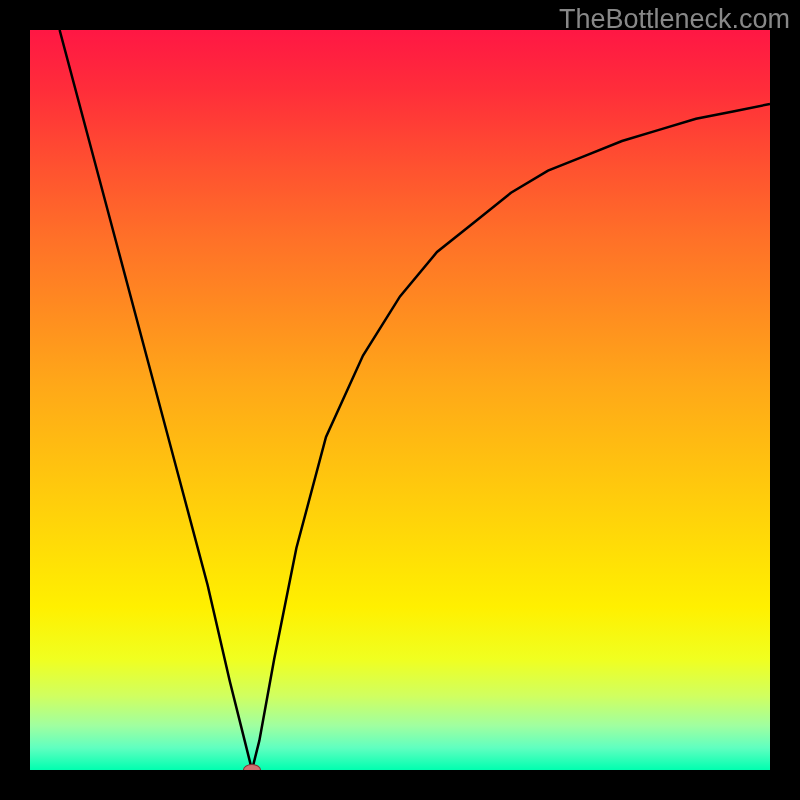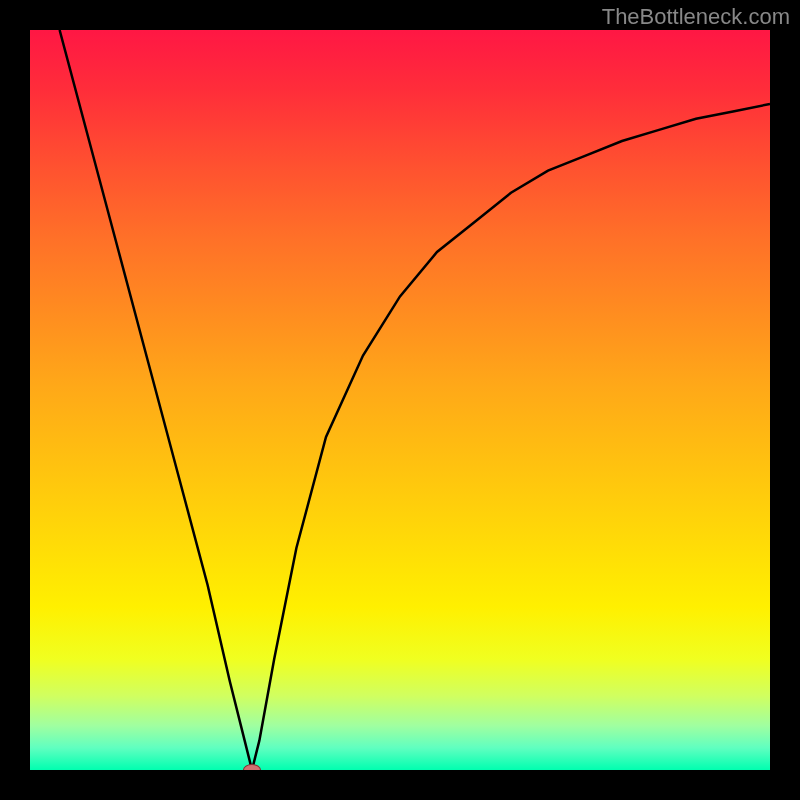--- a/index.html
+++ b/index.html
@@ -12,21 +12,21 @@
       height: 800px;
       background: #000;
       position: relative;
       font-family: Arial, sans-serif;
     }
     .watermark {
       position: absolute;
       top: 4px;
       right: 10px;
       color: #888;
-      font-size: 22px;
+      font-size: 27px;
       font-weight: normal;
       z-index: 10;
       text-align: center;
     }
     .container {
       position: absolute;
       top: 0;
       left: 0;
       width: 800px;
       height: 800px;

